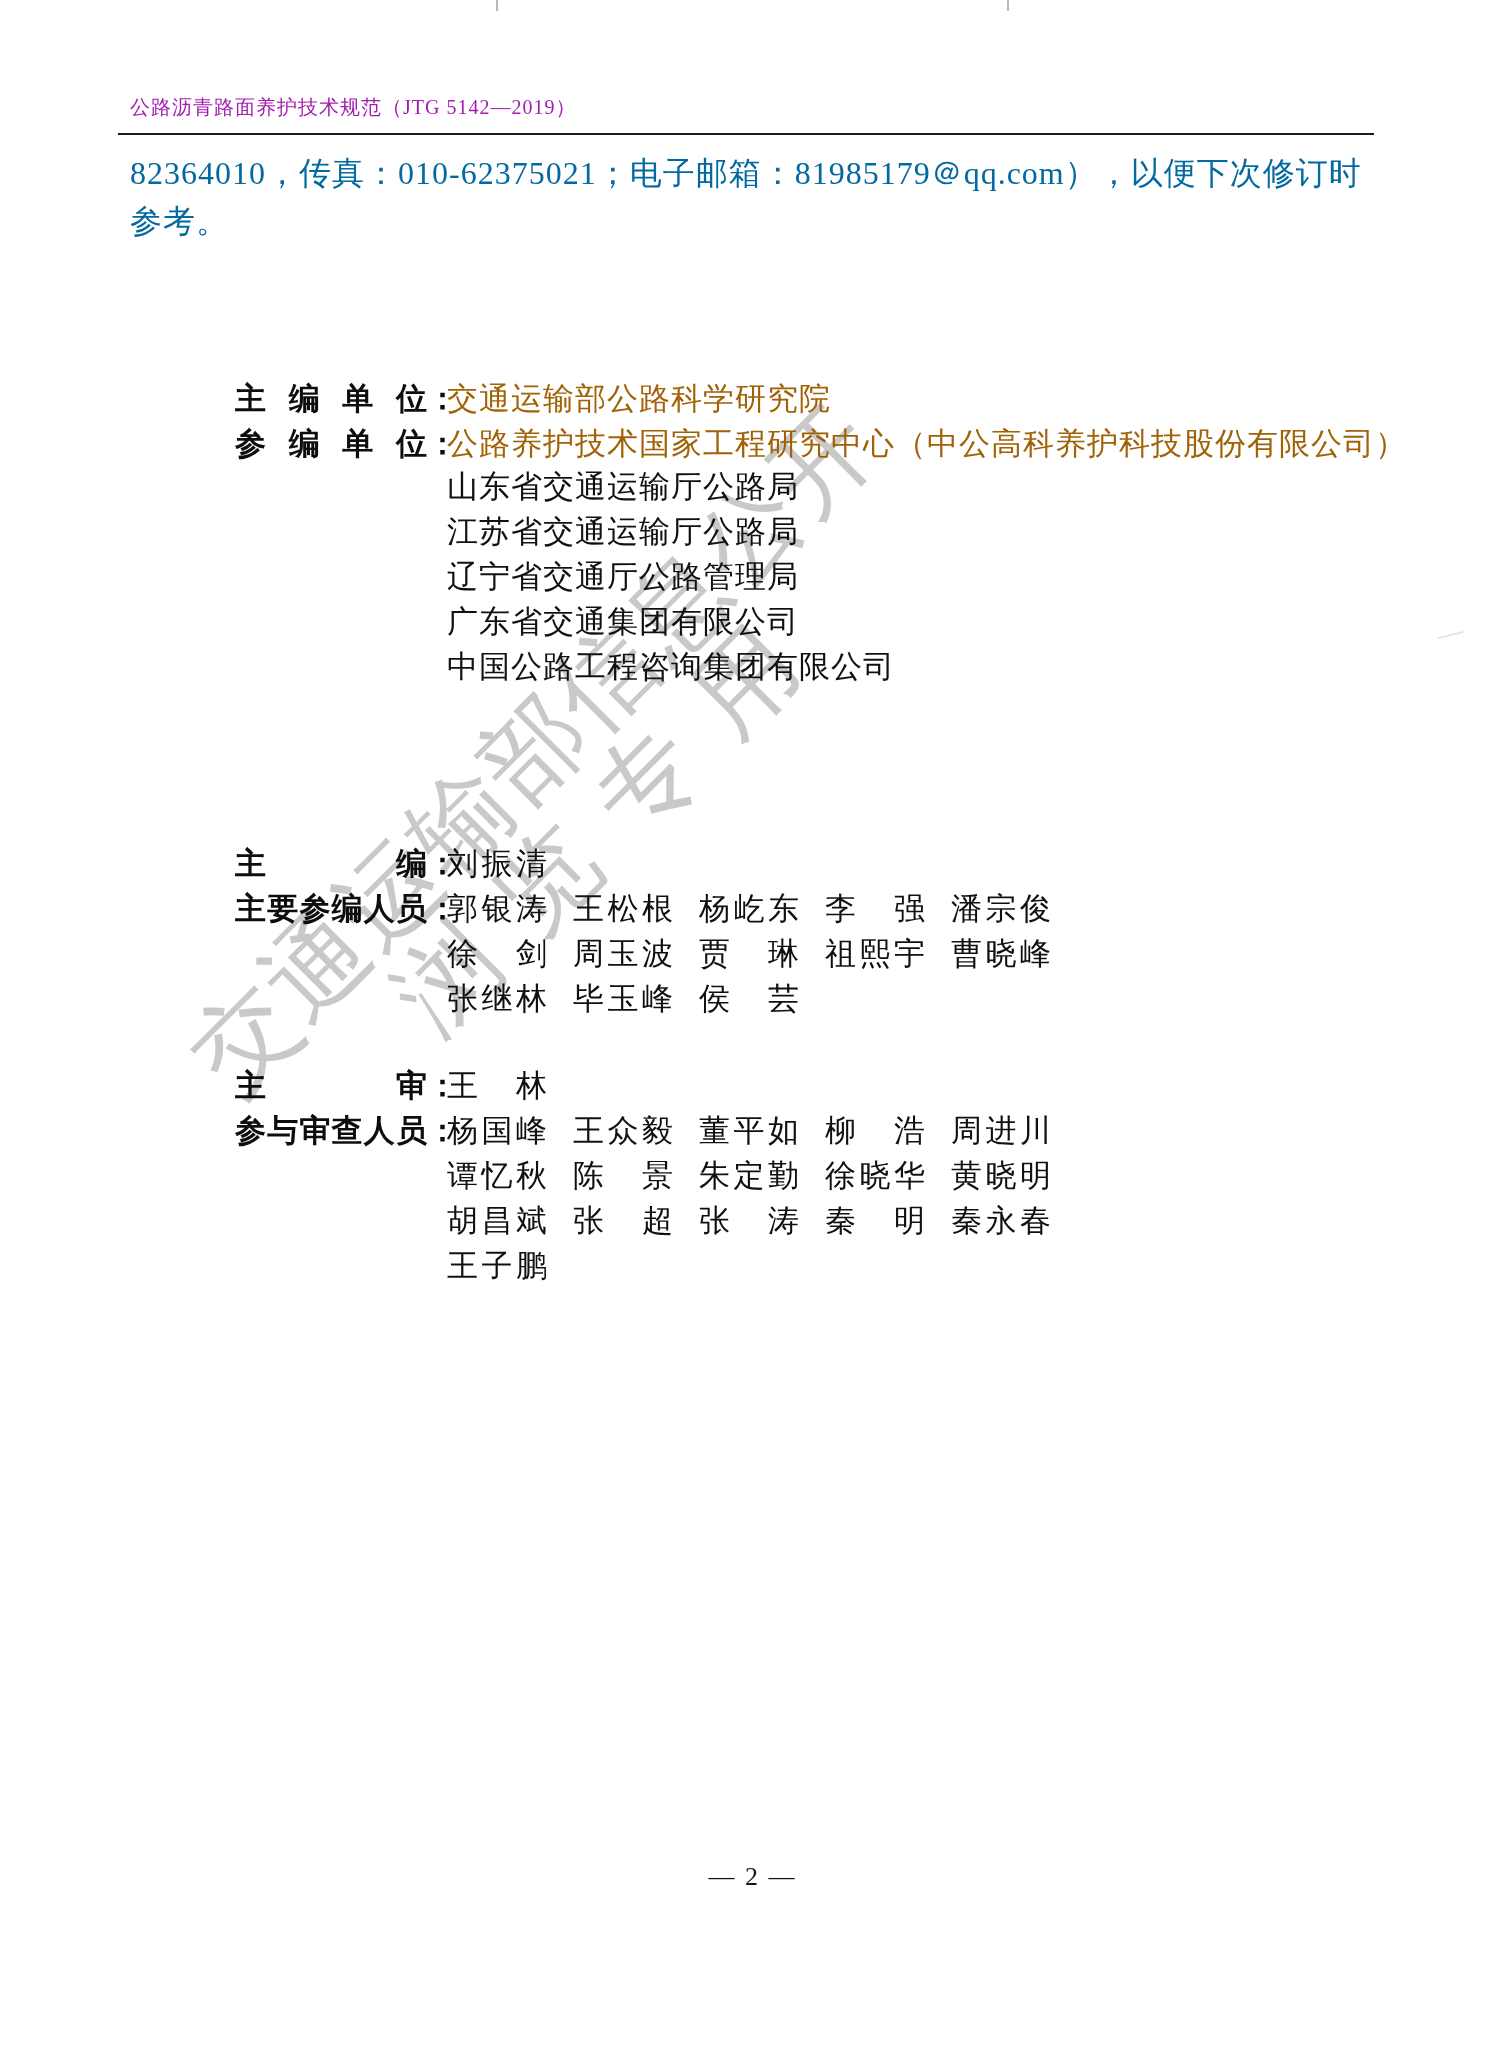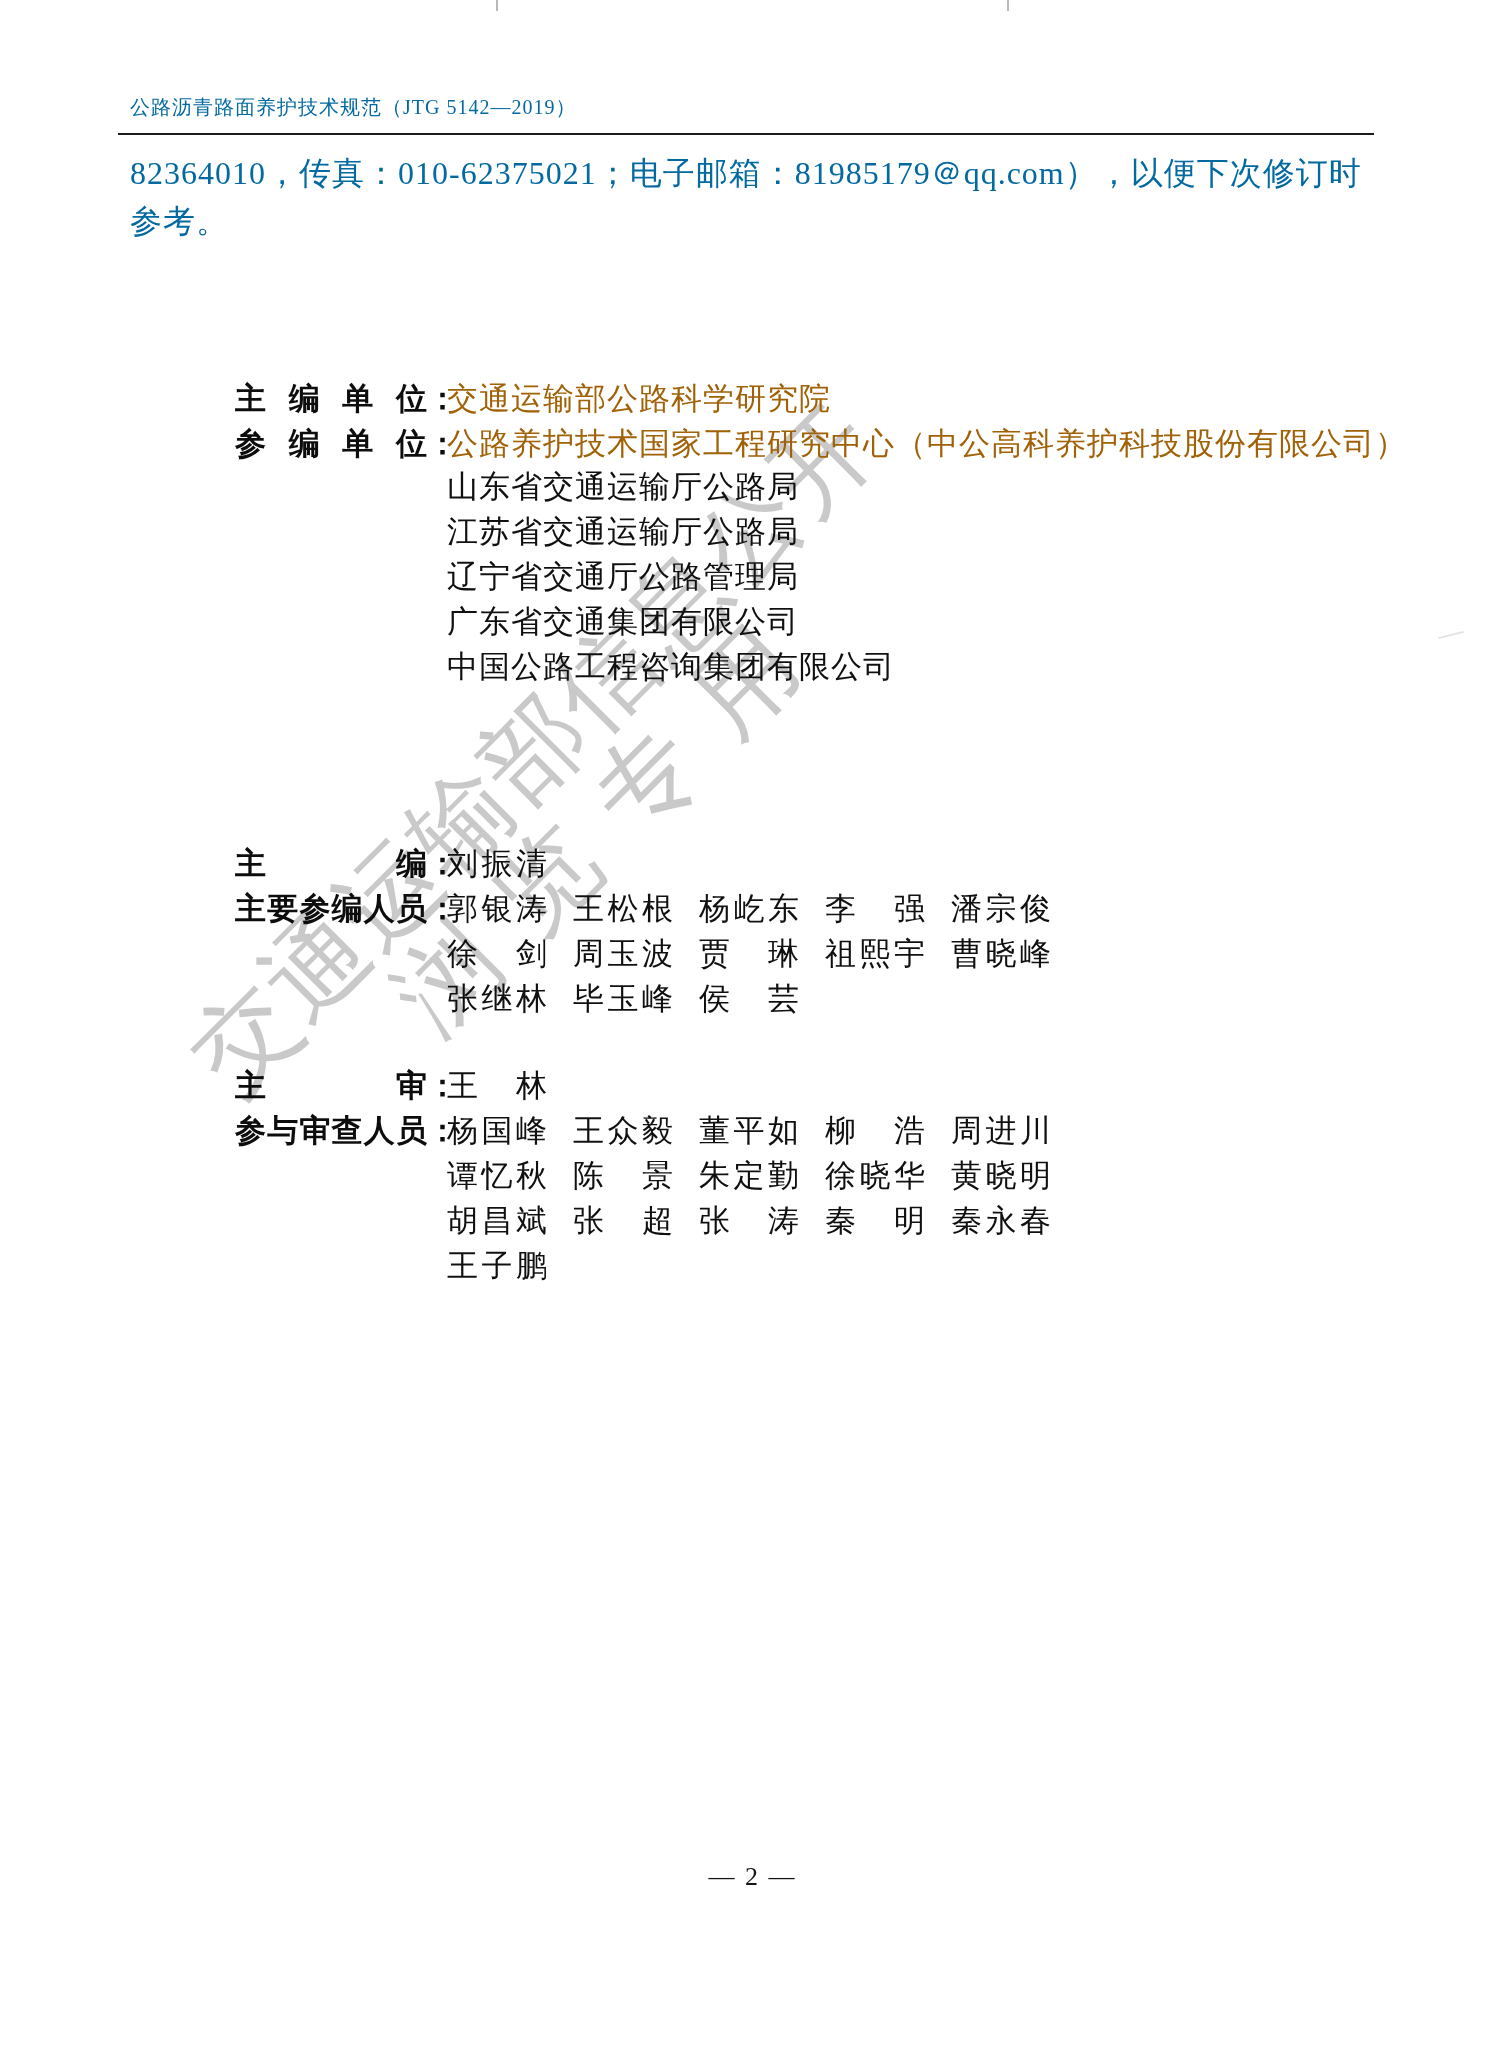--- a/index.html
+++ b/index.html
@@ -26,21 +26,21 @@
   .wm-2 { left:612px; top:817px; font-size:100px; letter-spacing:40px; }
   
   .tick-top { position:absolute; top:0; width:2px; height:11px; background:#b9b9b9; z-index:2; }
   .tick-top.t1 { left:496px; }
   .tick-top.t2 { left:1007px; }
   .tick-right { position:absolute; left:1438px; top:634px; width:26px; height:2px; background:#e3e3e3; transform:rotate(-14deg); z-index:2; }
   
   .content { position:absolute; inset:0; z-index:1; }
   .header-title {
     position:absolute; left:130px; top:94px;
-    font-size:20px; letter-spacing:1px; color:#0369a1;
+    font-size:20px; letter-spacing:1px; color:#a21caf;
   }
   .header-rule {
     position:absolute; left:118px; top:133px;
     width:1256px; height:2px; background:#1c1c1c;
   }
   .para-line { position:absolute; left:130px; font-size:32px; letter-spacing:1px; color:#0369a1; }
   .para-1 { top:152px; }
   .para-2 { top:200px; }
 
   .ed-row { position:absolute; left:235px; display:flex; align-items:flex-start; }

